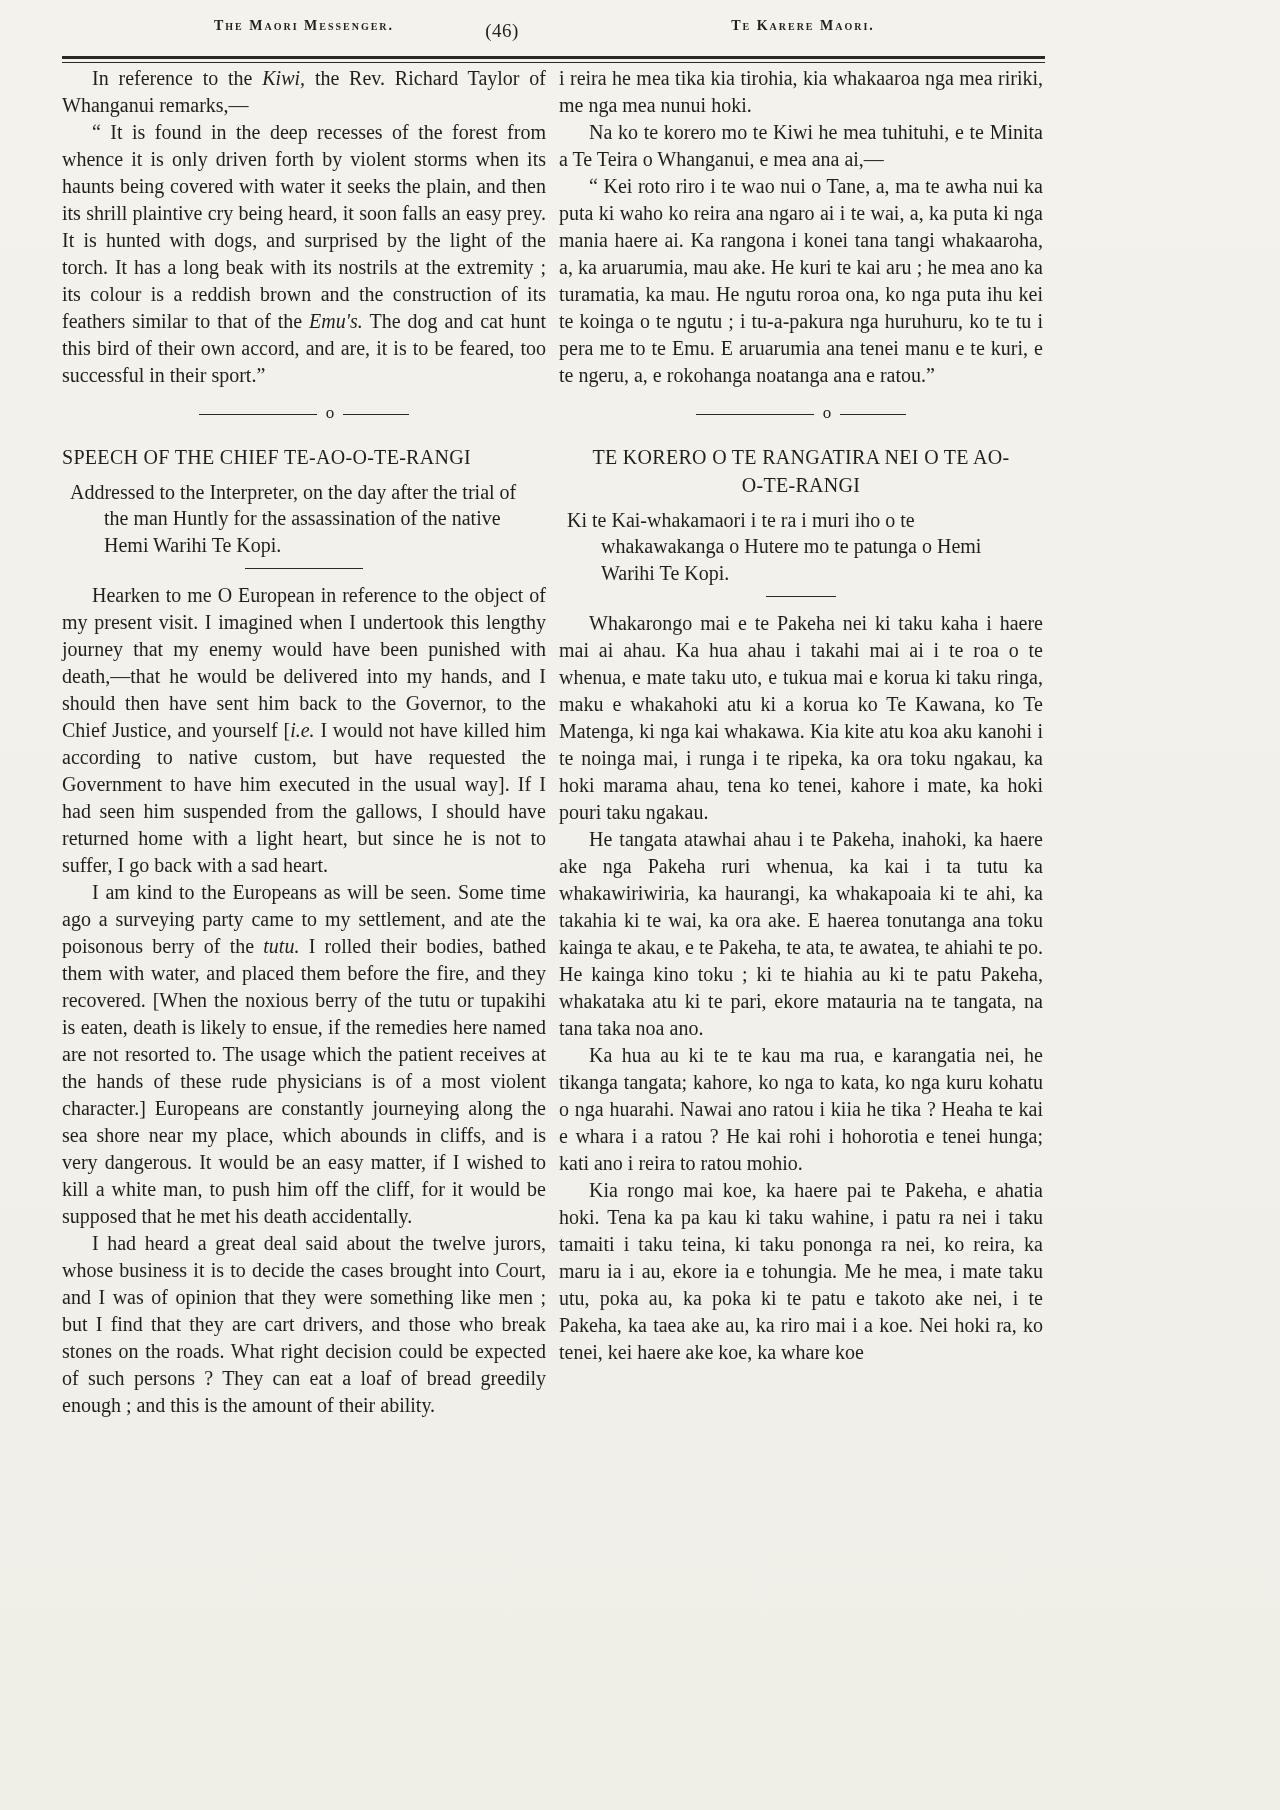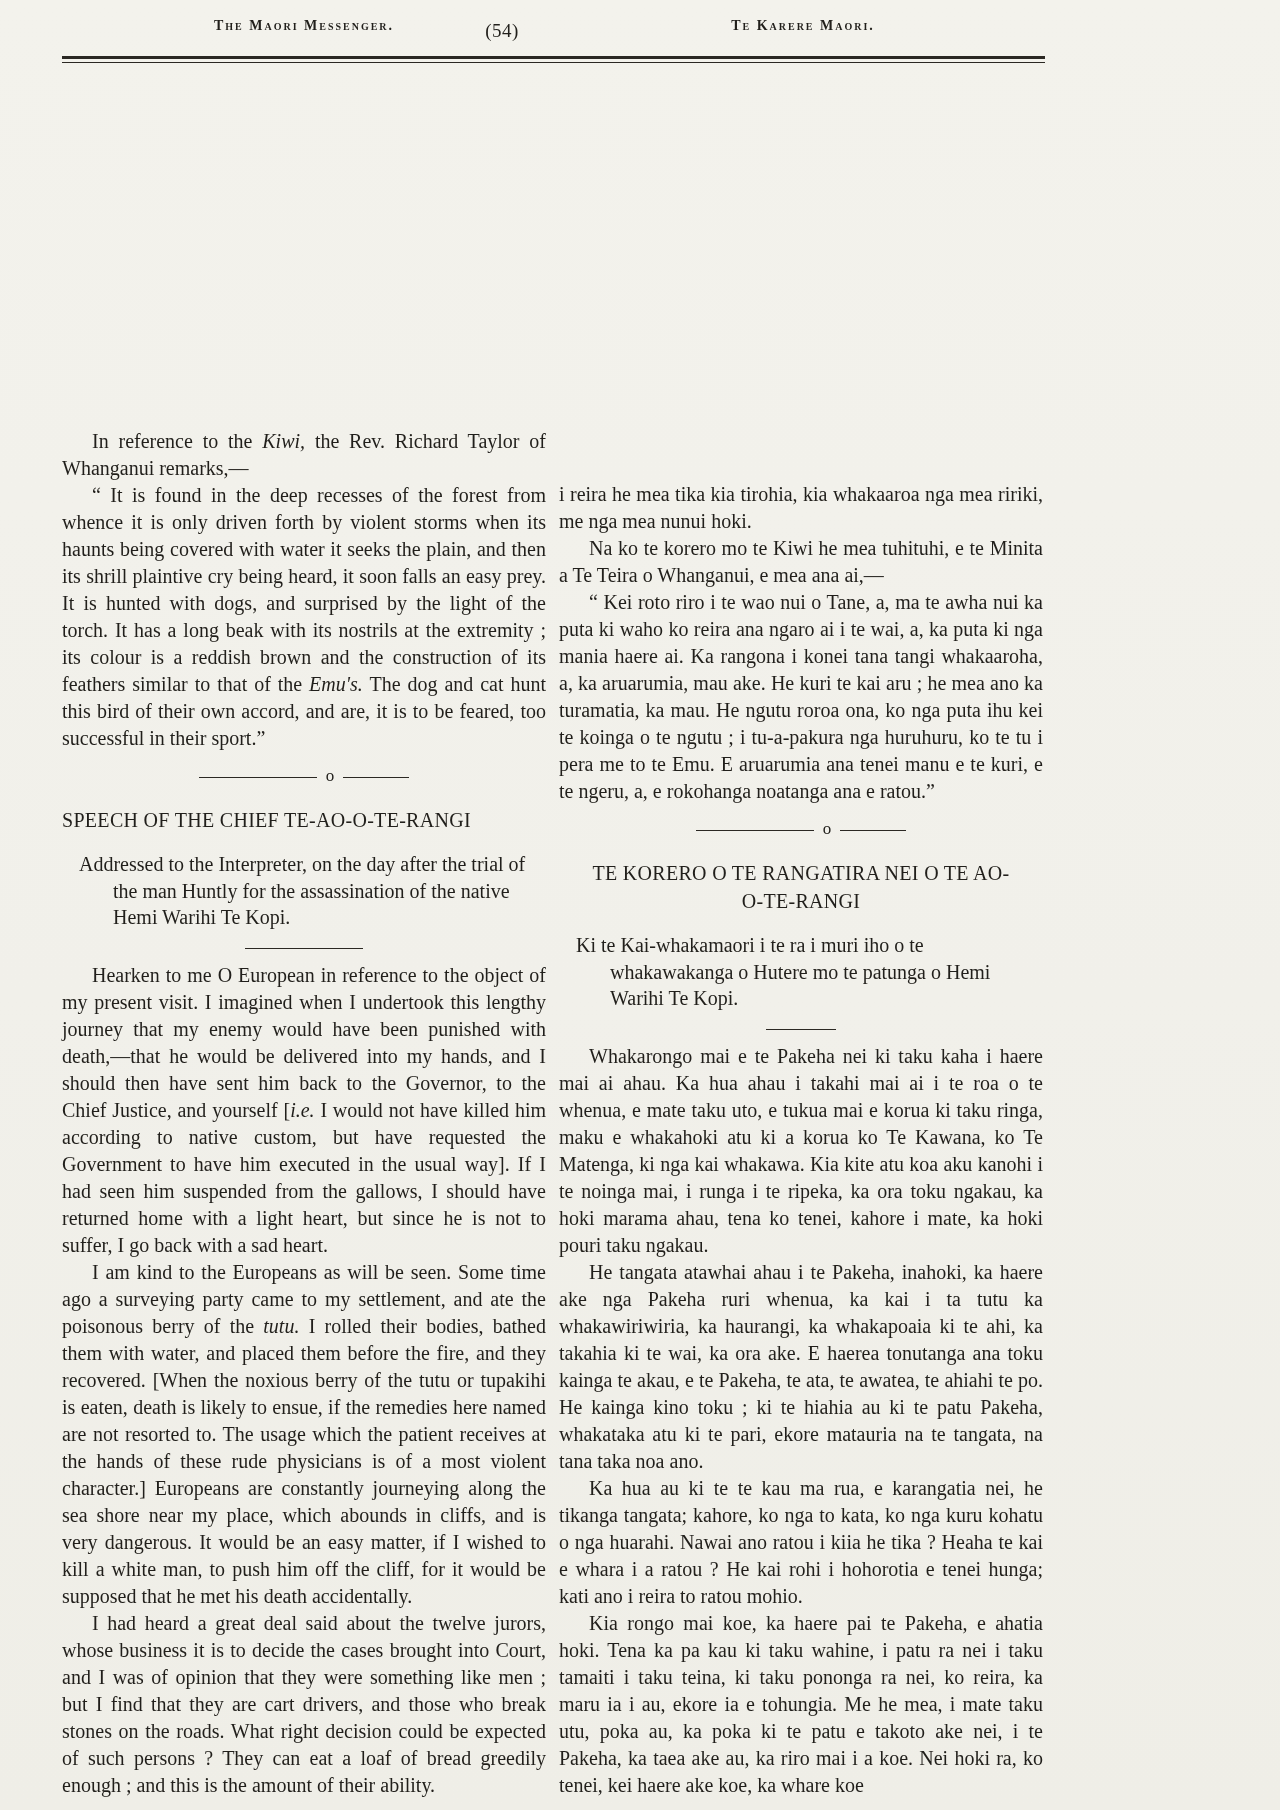--- a/index.html
+++ b/index.html
@@ -51,22 +51,22 @@
 
   .header-rule {
     height: 2.5px;
     border-top: 3px solid #2b2823;
     border-bottom: 1.5px solid #2b2823;
   }
 
   
   .columns {
     display: flex;
-    align-items: flex-end;
-    padding-top: 21px;
+    align-items: flex-start;
+    padding-top: 2px;
     min-height: 1715px;
   }
   .col {
     width: 484px;
     font-size: 20px;
     line-height: 27px;
   }
   .col-divider {
     width: 3px;
     border-left: 1.6px solid #353128;
@@ -104,42 +104,42 @@
     margin: 20px 0 6px;
     font-size: 20px;
     font-weight: normal;
     letter-spacing: 0.3px;
     line-height: 28px;
   }
   .section-heading.centered { text-align: center; }
   .heading-line { display: block; }
 
   .subheading {
-    margin: 17px;
+    margin: 8px;
     padding-left: 34px;
     text-indent: -34px;
     line-height: 26.5px;
   }
 
   .short-rule {
     border-top: 1.7px solid #2b2823;
     width: 118px;
     margin: 10px auto 13px;
   }
   .short-rule.narrow { width: 70px; }
 </style>
 </head>
 <body>
 
 <div class="page">
   <div class="content">
 
     <header class="masthead">
       <div class="mast-title mast-left">The Maori Messenger.</div>
-      <div class="mast-center">(54)</div>
+      <div class="mast-center">(46)</div>
       <div class="mast-title mast-right">Te Karere Maori.</div>
     </header>
 
     <div class="header-rule"></div>
 
     <div class="columns">
 
       <section class="col">
 
         <p class="para"><span>In reference to the </span><em>Kiwi,</em><span> the Rev. Richard Taylor of Whanganui remarks,—</span></p>

